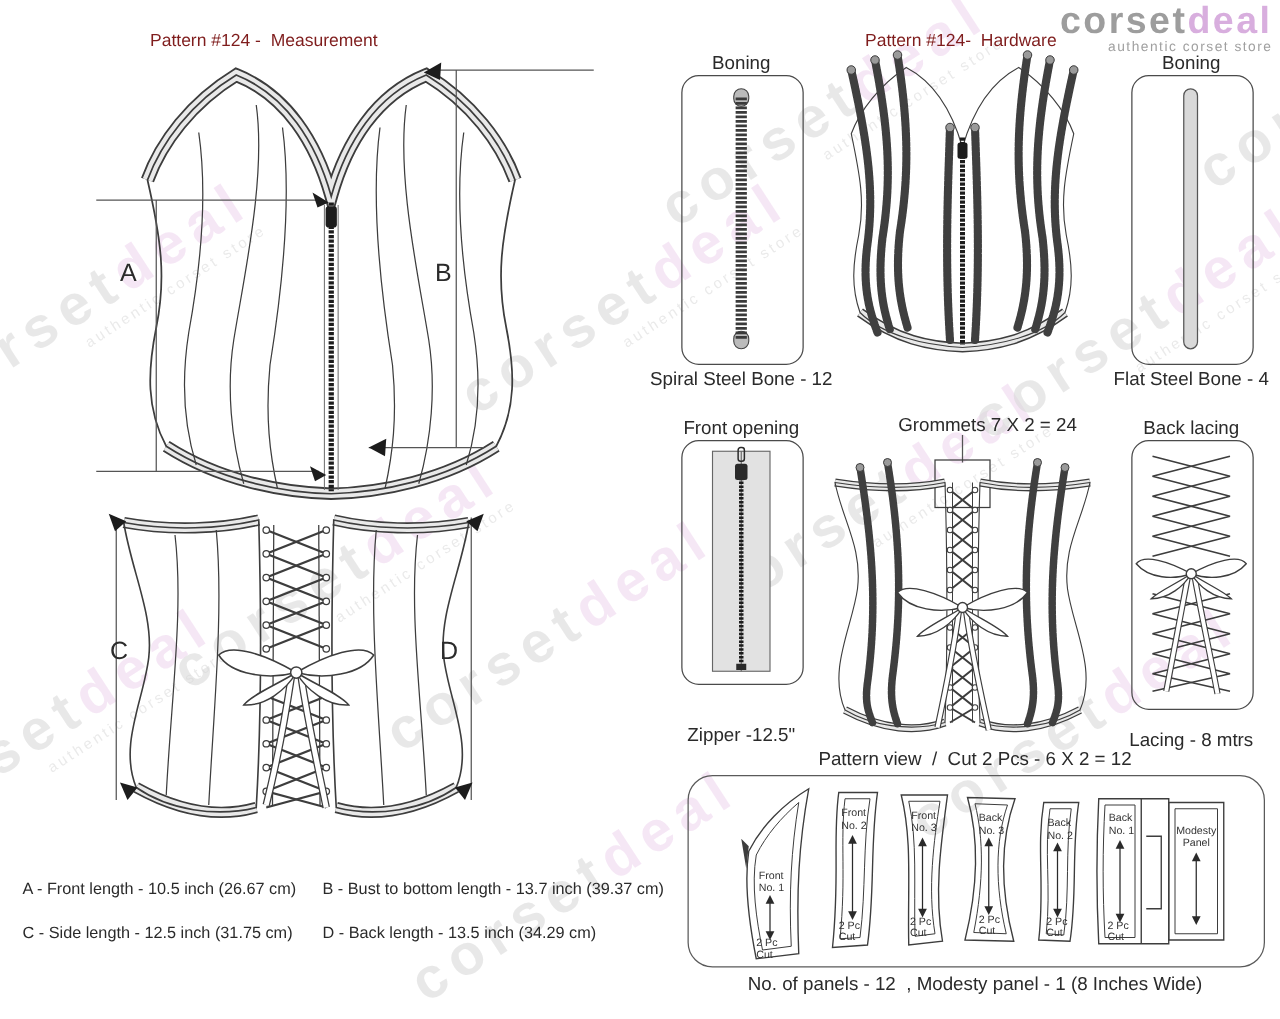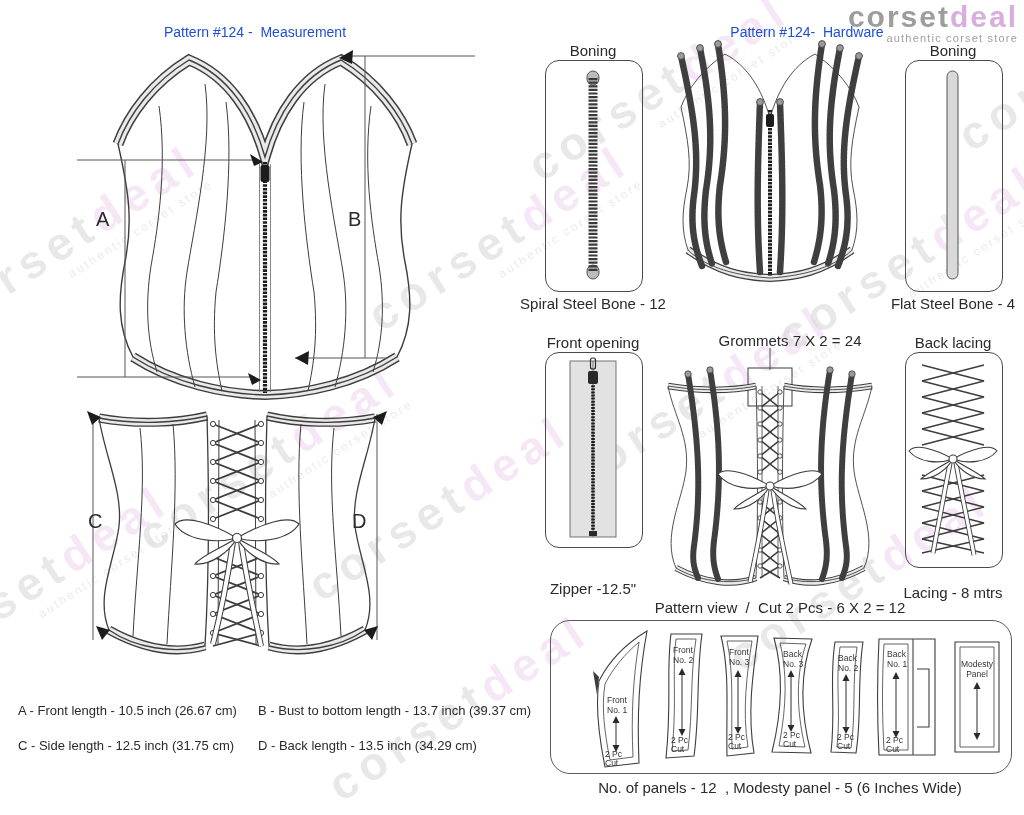--- a/index.html
+++ b/index.html
@@ -9,21 +9,21 @@
   .c{z-index:2;}
   .wm{position:absolute;z-index:1;transform:rotate(-33deg);transform-origin:0 0;opacity:.55;pointer-events:none;}
   .wm-big{font-size:46px;font-weight:bold;letter-spacing:7px;color:#d7d7d7;line-height:1;white-space:nowrap;}
   .wm-pink{color:#eed4ee;}
   .wm-small{font-size:12px;color:#d9d9d9;letter-spacing:2.5px;text-align:right;margin-top:2px;white-space:nowrap;}
   .logo{position:absolute;z-index:3;top:2px;right:6px;text-align:right;line-height:1;}
   .logo-big{font-size:30px;font-weight:bold;letter-spacing:2px;white-space:nowrap;}
   .logo-gray{color:#9d9d9d;}
   .logo-pink{color:#d8aede;}
   .logo-tag{font-size:11px;color:#a0a0a0;letter-spacing:1.2px;margin-top:1px;}
-  .title{font-size:14px;color:#1d4ed8;text-align:center;white-space:pre;}
+  .title{font-size:14px;color:#7f1d1d;white-space:pre;}
   .lbl{position:absolute;font-size:15px;color:#2a2a2a;text-align:center;z-index:2;white-space:pre;}
   .letter{position:absolute;font-size:20px;color:#2b2b2b;z-index:2;}
   .spec{position:absolute;font-size:13px;color:#2a2a2a;z-index:2;white-space:pre;}
   .hw-box{position:absolute;border:1.4px solid #4a4a4a;border-radius:14px;z-index:2;}
   .panel-box{position:absolute;border:1.6px solid #5a5a5a;border-radius:20px;z-index:2;}
   .panel{position:absolute;}
   svg{display:block;}
   svg text{font-family:"Liberation Sans",sans-serif;}
 </style>
 </head>
@@ -455,28 +455,28 @@
       <line x1="23" y1="42" x2="23" y2="98" stroke="#2a2a2a" stroke-width="1"></line>
       <polygon points="23,37 19.5,44 26.5,44" fill="#2a2a2a"></polygon>
       <polygon points="23,103 19.5,96 26.5,96" fill="#2a2a2a"></polygon>
       <text x="14" y="22" font-size="8.5" fill="#333">Back</text>
       <text x="14" y="32" font-size="8.5" fill="#333">No. 1</text>
       <text x="13" y="108" font-size="8.5" fill="#333">2 Pc</text>
       <text x="13" y="117" font-size="8.5" fill="#333">Cut</text>
     </svg>
   </div>
 
-  <div class="panel" style="left:400px;top:18px">
+  <div class="panel" style="left:380px;top:18px">
     <svg width="52" height="116" viewBox="0 0 52 116">
       <g fill="none" stroke="#3d3d3d">
         <path stroke-width="1.1" d="M4,3 L48,3 L48,113 L4,113 Z"></path>
         <path stroke-width="0.8" d="M9,8 L43,8 L43,108 L9,108 Z"></path>
       </g>
       <line x1="26" y1="48" x2="26" y2="96" stroke="#2a2a2a" stroke-width="1"></line>
       <polygon points="26,43 22.5,50 29.5,50" fill="#2a2a2a"></polygon>
       <polygon points="26,101 22.5,94 29.5,94" fill="#2a2a2a"></polygon>
       <text x="26" y="28" font-size="8.5" fill="#333" text-anchor="middle">Modesty</text>
       <text x="26" y="38" font-size="8.5" fill="#333" text-anchor="middle">Panel</text>
     </svg>
   </div>
 
 </div>
-<div class="lbl title" style="left:570px;top:779px;width:420px">No. of panels - 12  , Modesty panel - 5 (6 Inches Wide)</div>
+<div class="lbl title" style="left:570px;top:779px;width:420px">No. of panels - 12  , Modesty panel - 1 (8 Inches Wide)</div>
 
 </body></html>

